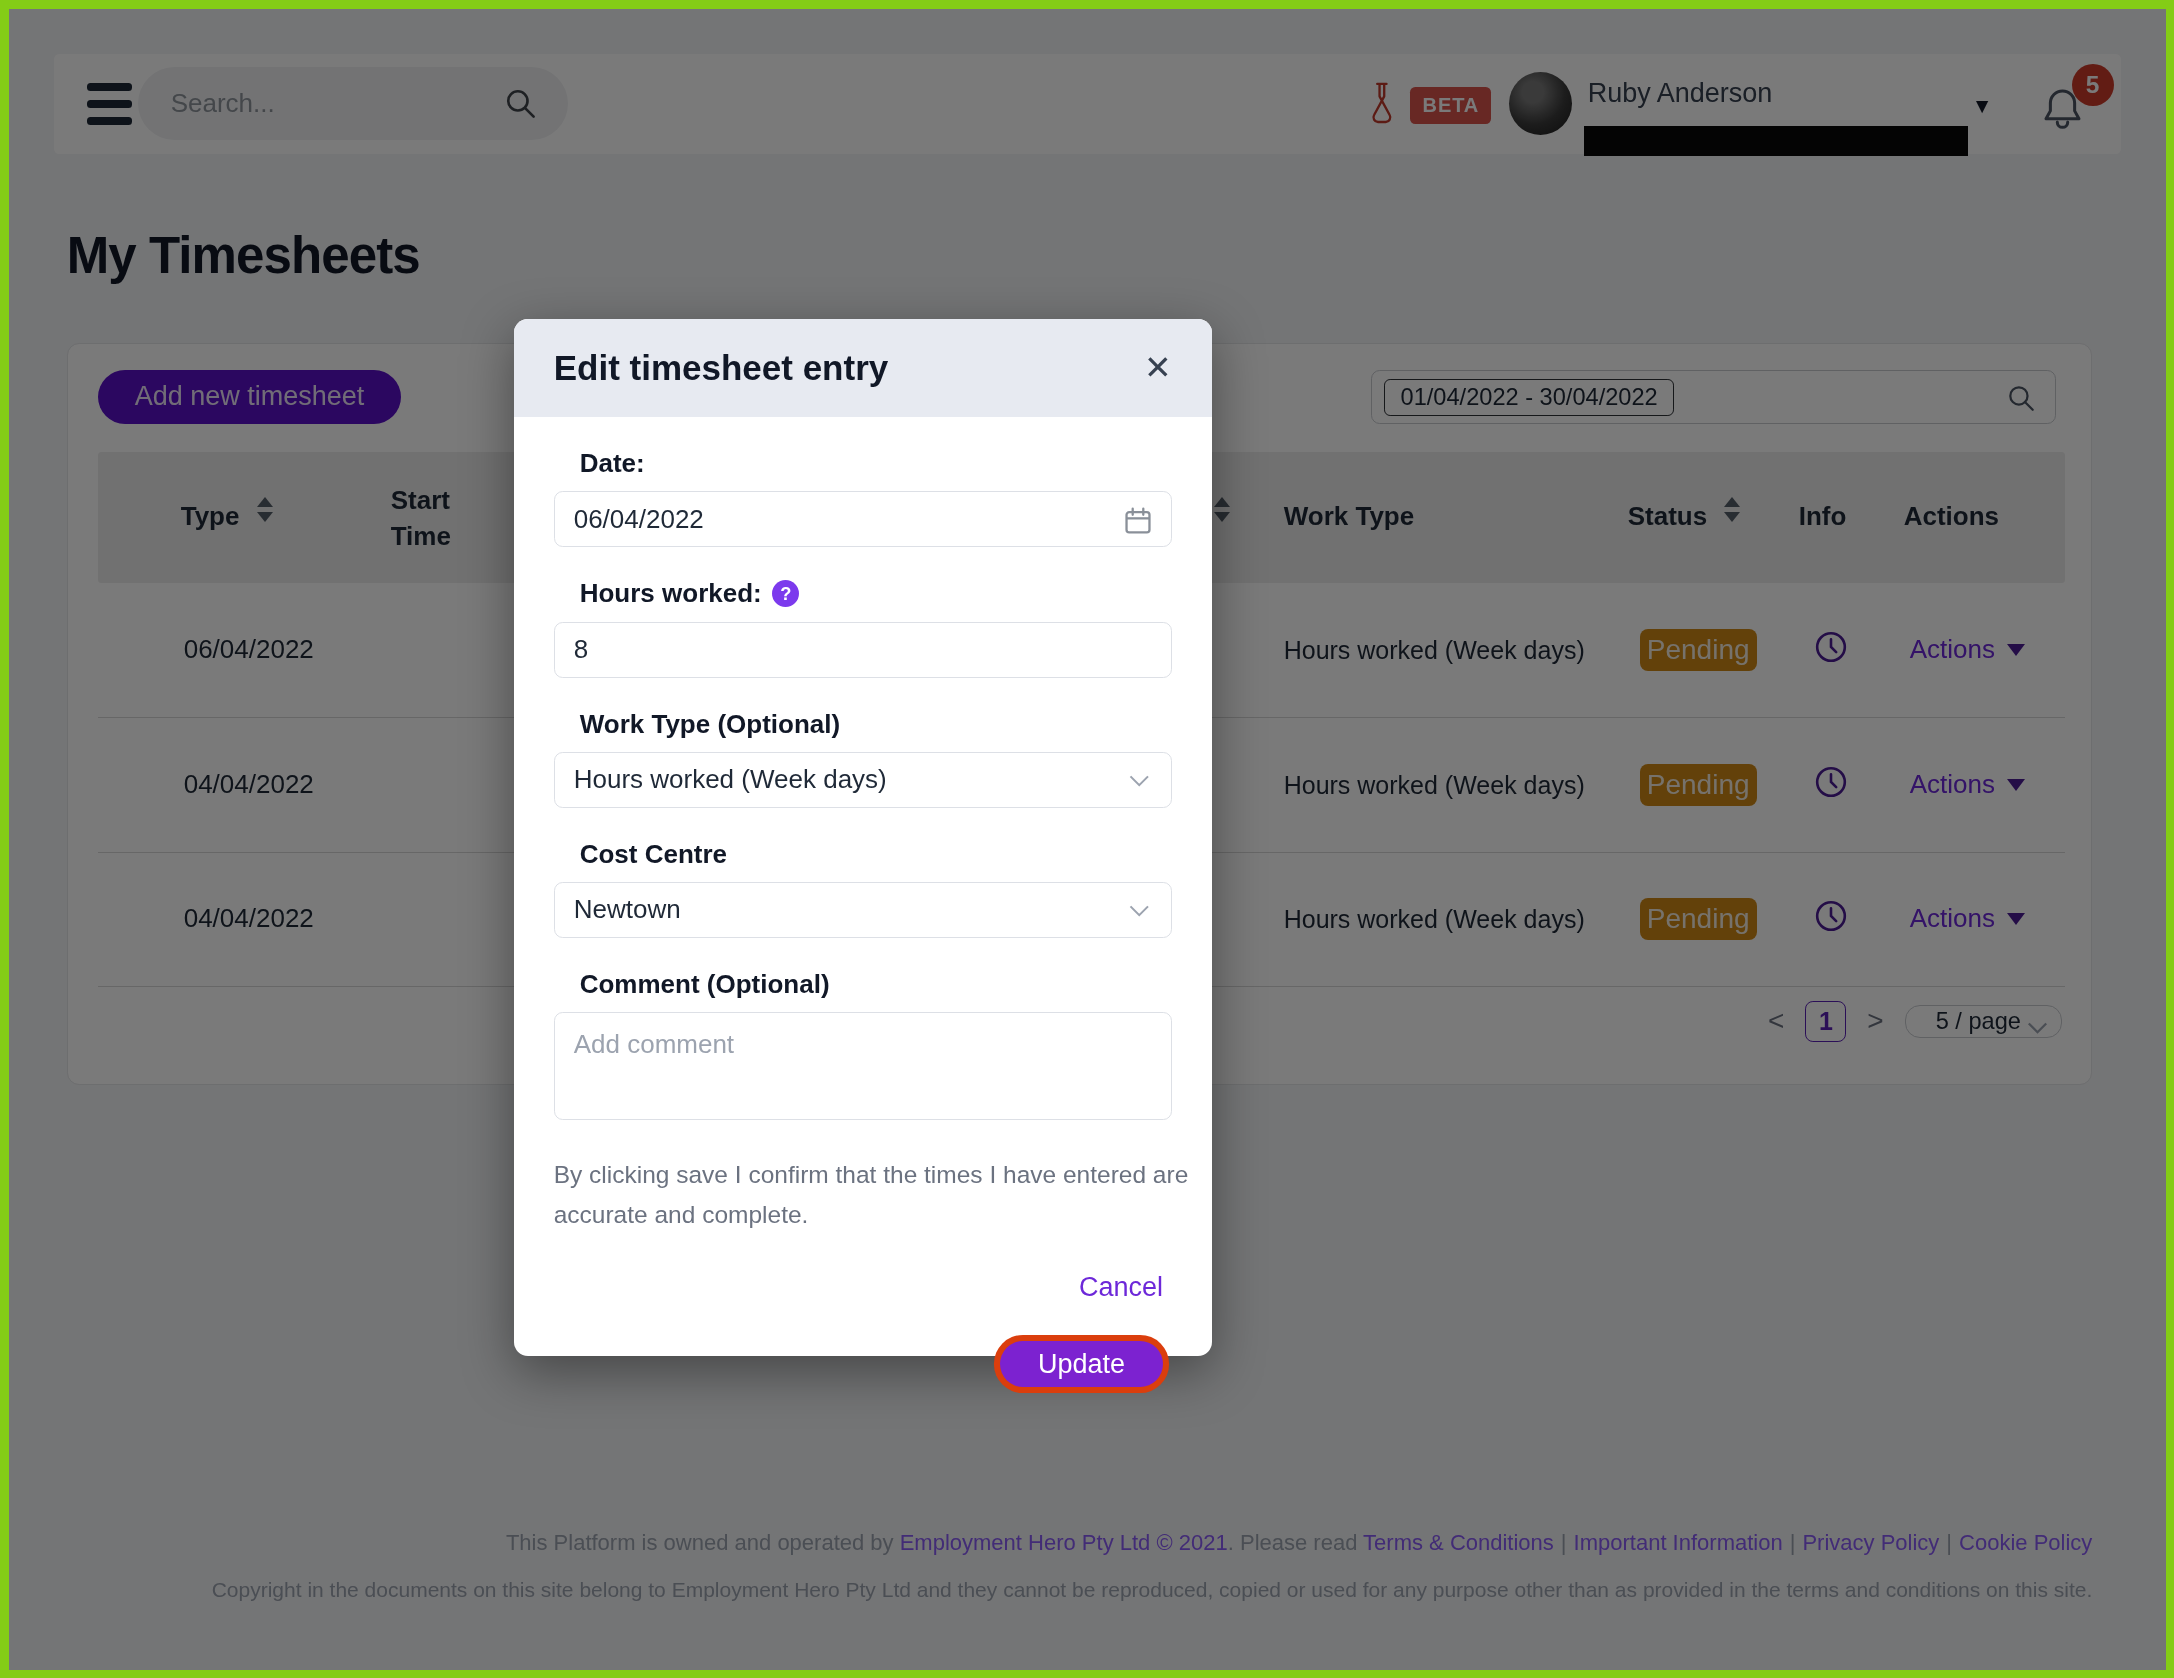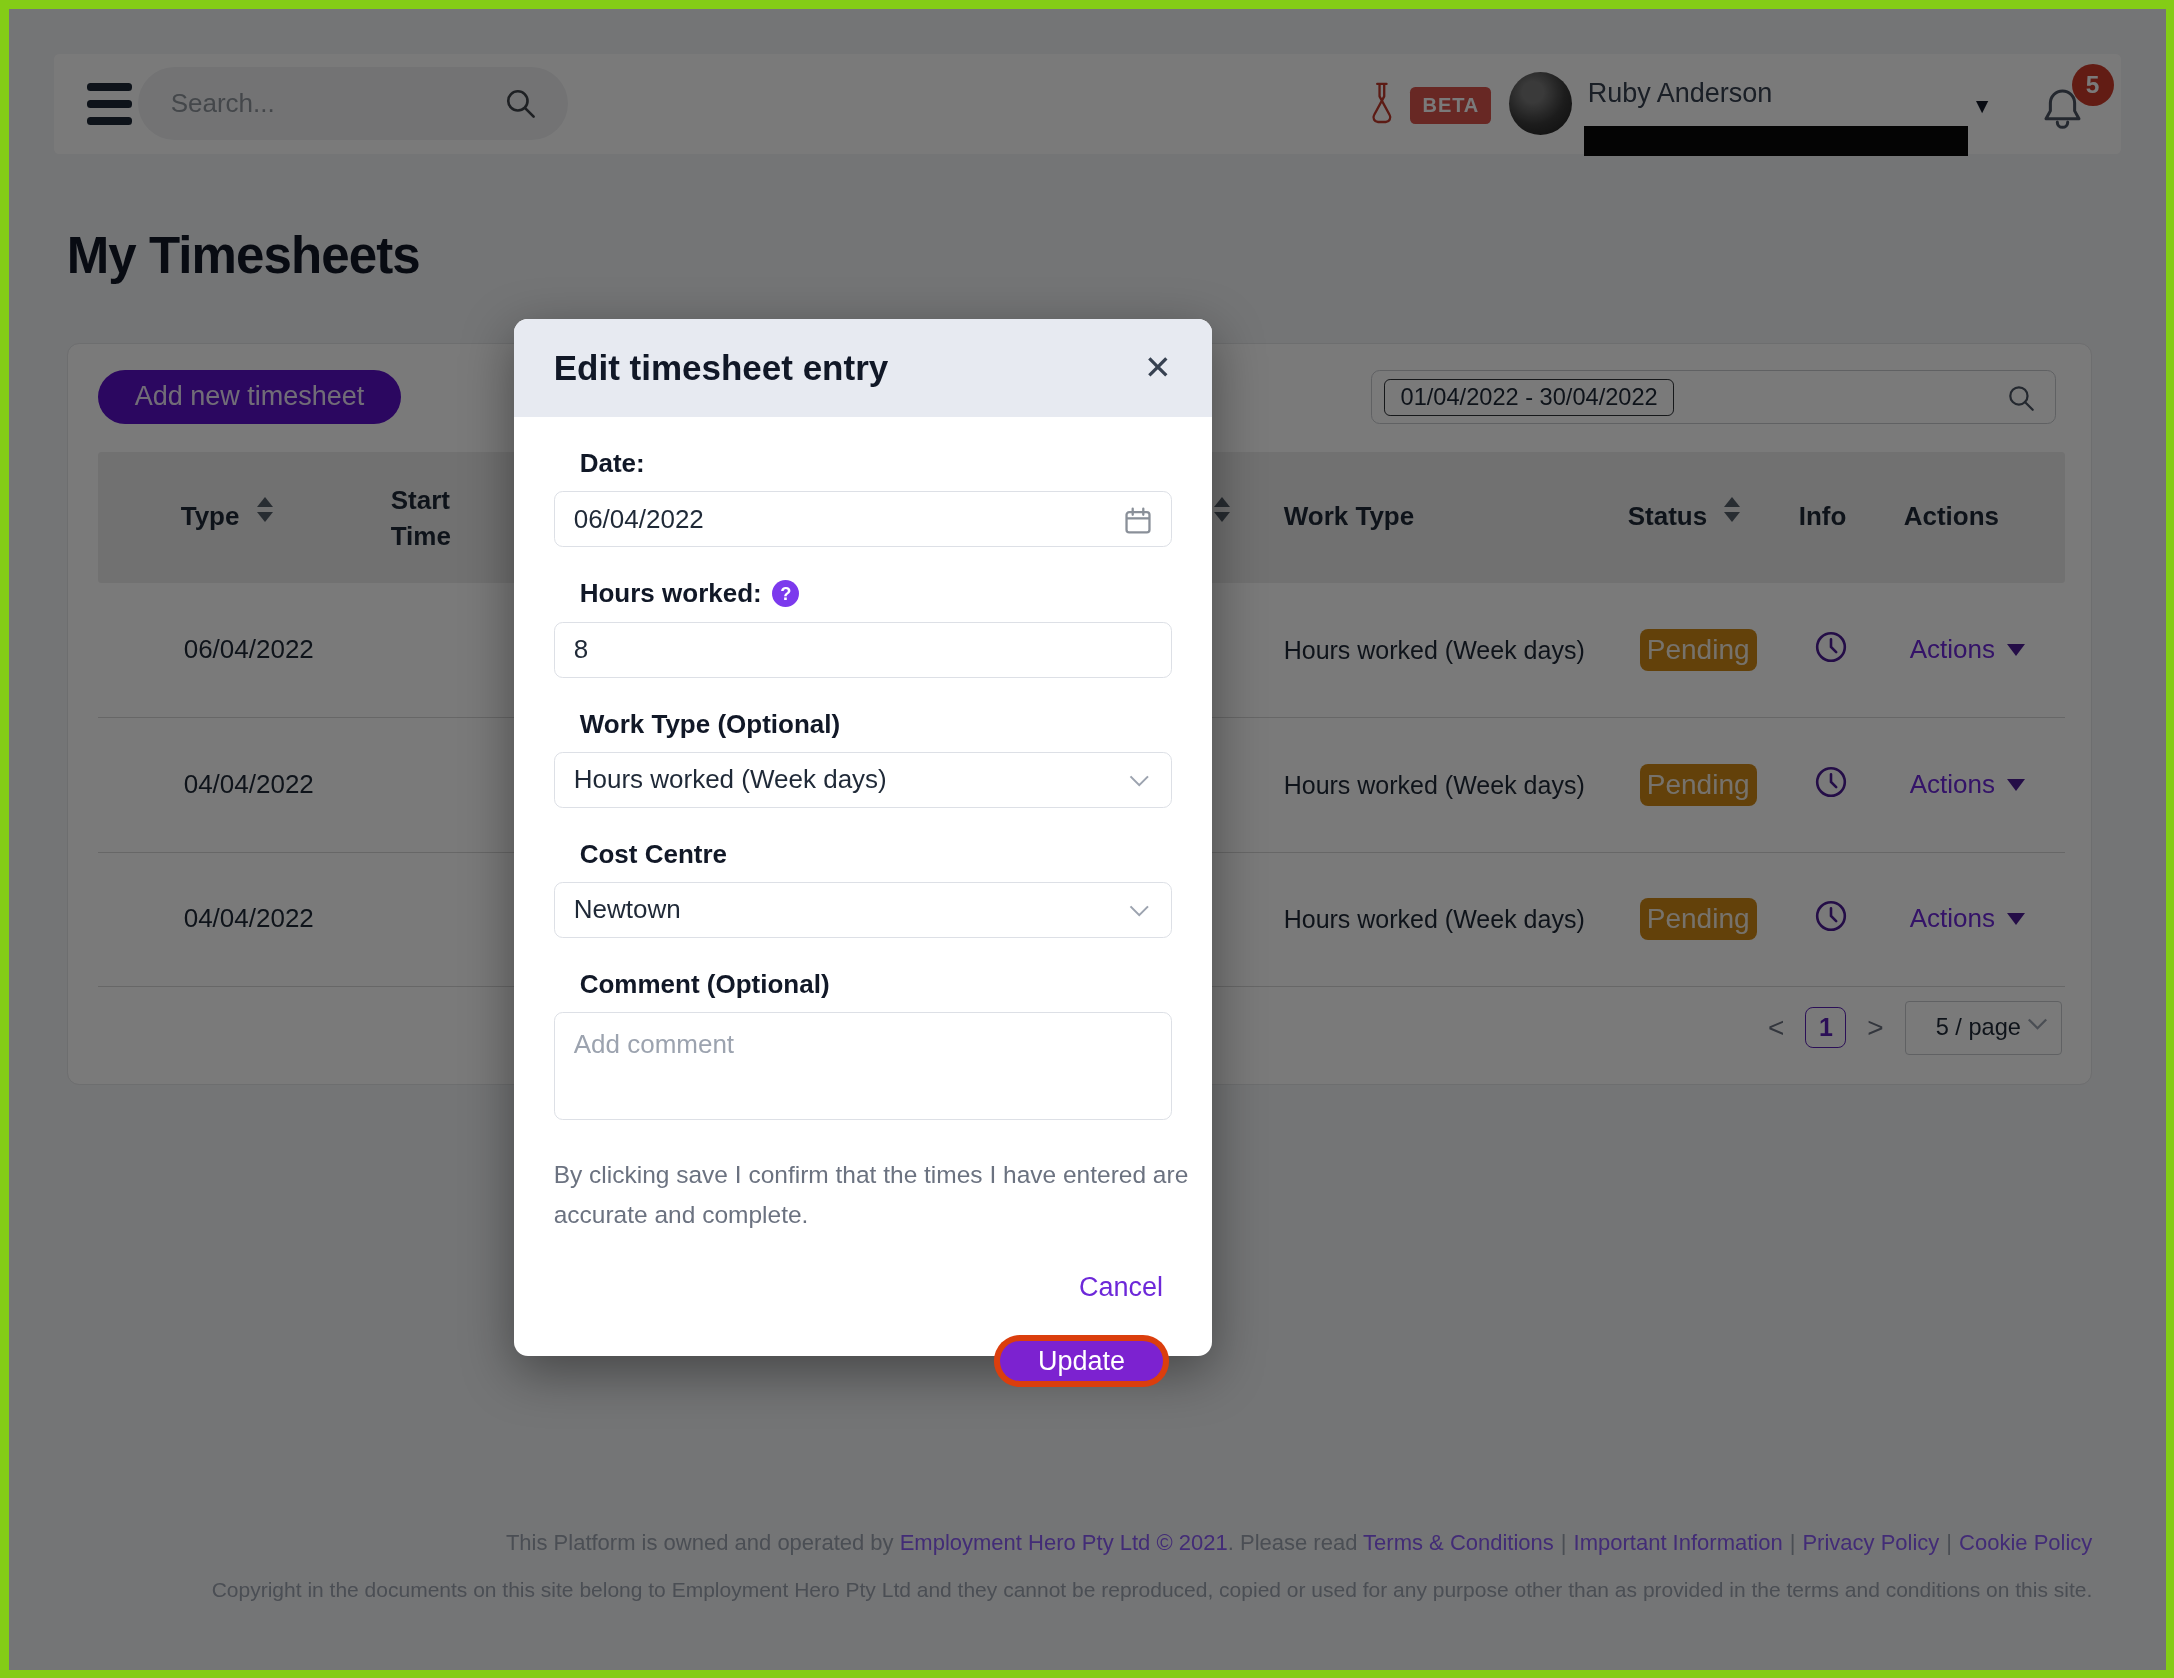--- a/index.html
+++ b/index.html
@@ -46,21 +46,21 @@
   .cell-date { position:absolute; left:86px; top:0; height:100%; display:flex; align-items:center; }
   .cell-wt { position:absolute; left:1186px; top:50%; transform:translateY(-50%); width:349px; line-height:37px; font-size:25px; }
   .badge-pending { position:absolute; left:1542px; top:46px; width:117px; height:42px; background:#D08915; color:#F6EFE2; font-size:28px; border-radius:8px; display:flex; align-items:center; justify-content:center; }
   .cell-info { position:absolute; left:1714px; top:45px; cursor:pointer; }
   .cell-actions { position:absolute; left:1812px; top:0; height:100%; display:flex; align-items:center; gap:12.2px; color:#6D28D9; font-size:26px; cursor:pointer; }
   .cell-actions .caret { width:0; height:0; border-left:9.6px solid transparent; border-right:9.6px solid transparent; border-top:12.2px solid #4C1D95; }
 
   .pagination { position:absolute; right:29px; top:657px; display:flex; align-items:center; gap:17.5px; }
   .pg-chev { font-size:28px; color:#6B7280; cursor:pointer; padding:0 3.5px; }
   .pg-num { width:41px; height:41px; border:1.7px solid #5B21B6; border-radius:7.9px; color:#5B21B6; font-weight:bold; font-size:25px; display:flex; align-items:center; justify-content:center; cursor:pointer; }
-  .pg-size { position:relative; width:157px; height:54px; border:0.9px solid #C8CBD0; border-radius:4px; display:flex; align-items:center; padding-left:30px; font-size:23.6px; color:#1F2937; cursor:pointer; }
+  .pg-size { position:relative; width:157px; height:33px; border:0.9px solid #C8CBD0; border-radius:15px; display:flex; align-items:center; padding-left:30px; font-size:23.6px; color:#1F2937; cursor:pointer; }
   .pg-size svg { position:absolute; right:12.2px; top:14px; }
 
   
   .footer-1 { position:absolute; right:74px; top:1521px; font-size:22px; color:#9CA3AF; white-space:nowrap; }
   .footer-1 a { color:#8B5CF6; text-decoration:none; }
   .footer-sep { color:#9CA3AF; padding:0 7px; }
   .footer-2 { position:absolute; right:74px; top:1569px; font-size:21px; color:#9CA3AF; white-space:nowrap; }
 
   
   .overlay { position:absolute; inset:0; background:rgba(0,0,0,0.52); z-index:50; }
@@ -76,21 +76,21 @@
   .f-input input { border:none; outline:none; width:559px; font-size:26px; color:#1F2937; padding-left:19px; background:transparent; }
   .f-input .suffix { position:absolute; right:17.5px; top:14px; }
   .f-select { position:relative; margin-top:12.2px; height:56px; border:1.7px solid #DDE0E6; border-radius:8.7px; display:flex; align-items:center; padding-left:19px; font-size:26px; color:#1F2937; cursor:pointer; }
   .f-select svg { position:absolute; right:19px; top:19px; }
   .f-textarea { margin-top:12.2px; height:108px; border:1.7px solid #DDE0E6; border-radius:8.7px; }
   .f-textarea textarea { border:none; outline:none; resize:none; width:100%; height:100%; font-size:26px; color:#1F2937; padding:15.7px 19px; background:transparent; }
   .f-textarea textarea::placeholder { color:#9CA3AF; }
   .disclaimer { margin-top:35px; font-size:24.5px; line-height:40px; color:#6B7280; width:646px; }
   .btn-row { margin-top:37px; display:flex; justify-content:flex-end; align-items:flex-end; gap:38px; padding-right:8.7px;flex-direction:column; }
   .cancel-btn { font-size:27px; color:#6D28D9; cursor:pointer; background:none; border:none; }
-  .update-btn { height:40px; padding:0 38px; border:none; border-radius:28px; background:#7C22D0; color:#fff; font-size:27px; cursor:pointer; box-shadow:0 0 0 6.1px #DB3E0D; }
+  .update-btn { height:46px; padding:0 38px; border:none; border-radius:28px; background:#7C22D0; color:#fff; font-size:27px; cursor:pointer; box-shadow:0 0 0 6.1px #DB3E0D; }
 </style>
 </head>
 <body>
 
 <div class="screen">
   <div class="page">
 
     <div class="topbar">
       <div class="hamburger">
           <span></span>

